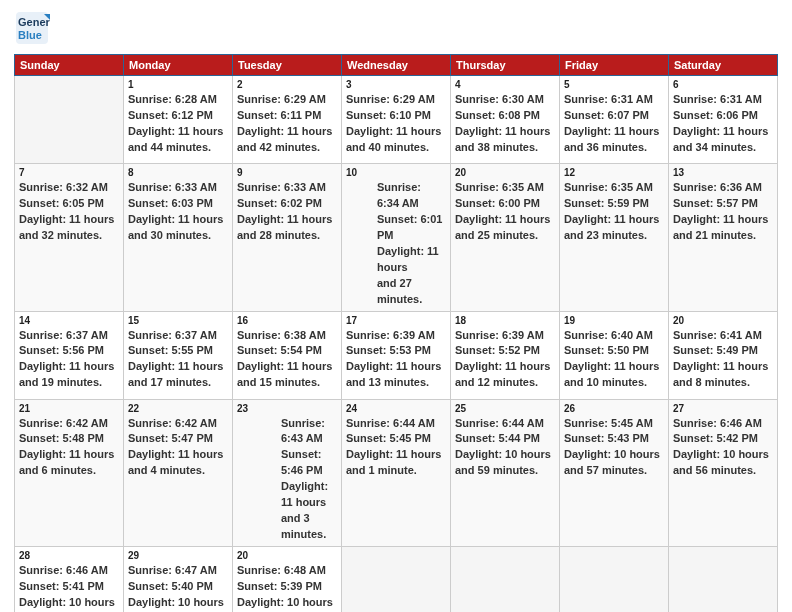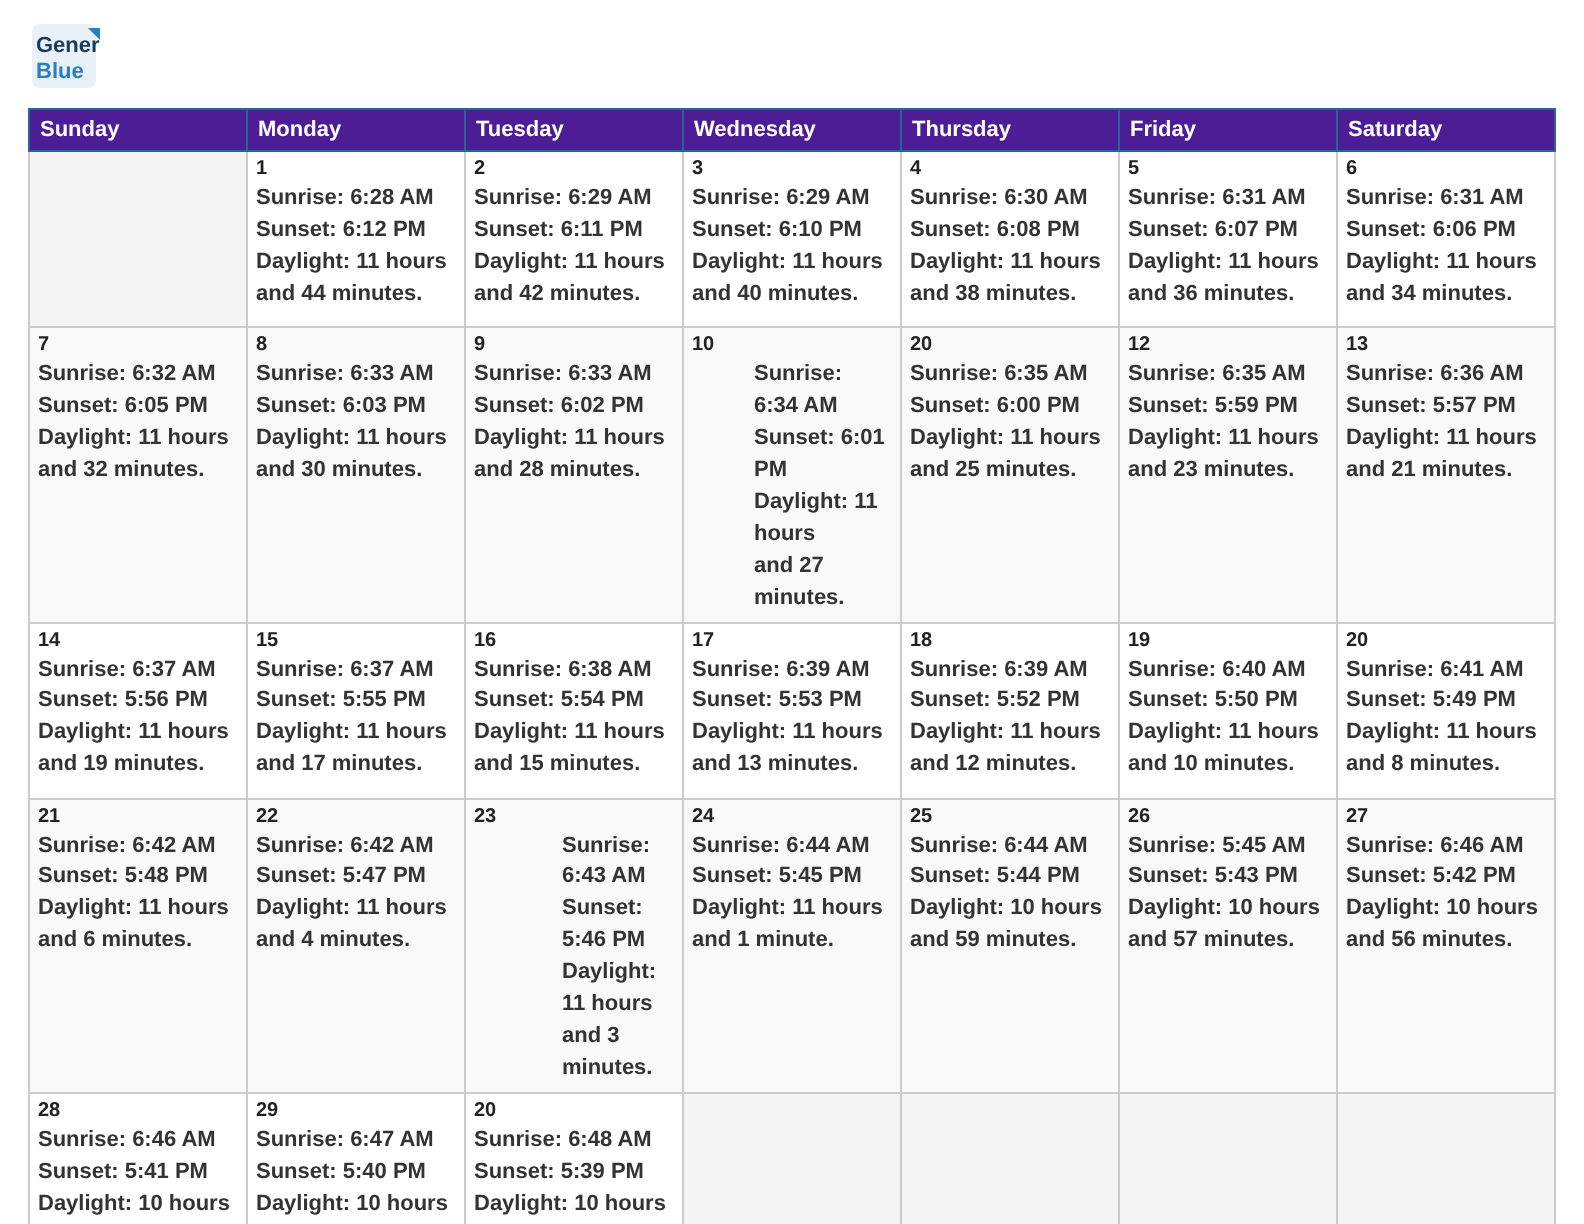--- a/index.html
+++ b/index.html
@@ -37,21 +37,21 @@
     .subtitle {
       font-size: 13px;
       color: #333;
     }
     .calendar {
       width: 100%;
       border-collapse: collapse;
       font-size: 9.5px;
     }
     .calendar thead tr th {
-      background: #4c1d95;
+      background: #b91c1c;
       color: #fff;
       text-align: left;
       padding: 4px 5px;
       font-size: 11px;
       font-weight: bold;
       border: 1px solid #2a6496;
     }
     .calendar tbody tr td {
       border: 1px solid #ccc;
       vertical-align: top;

